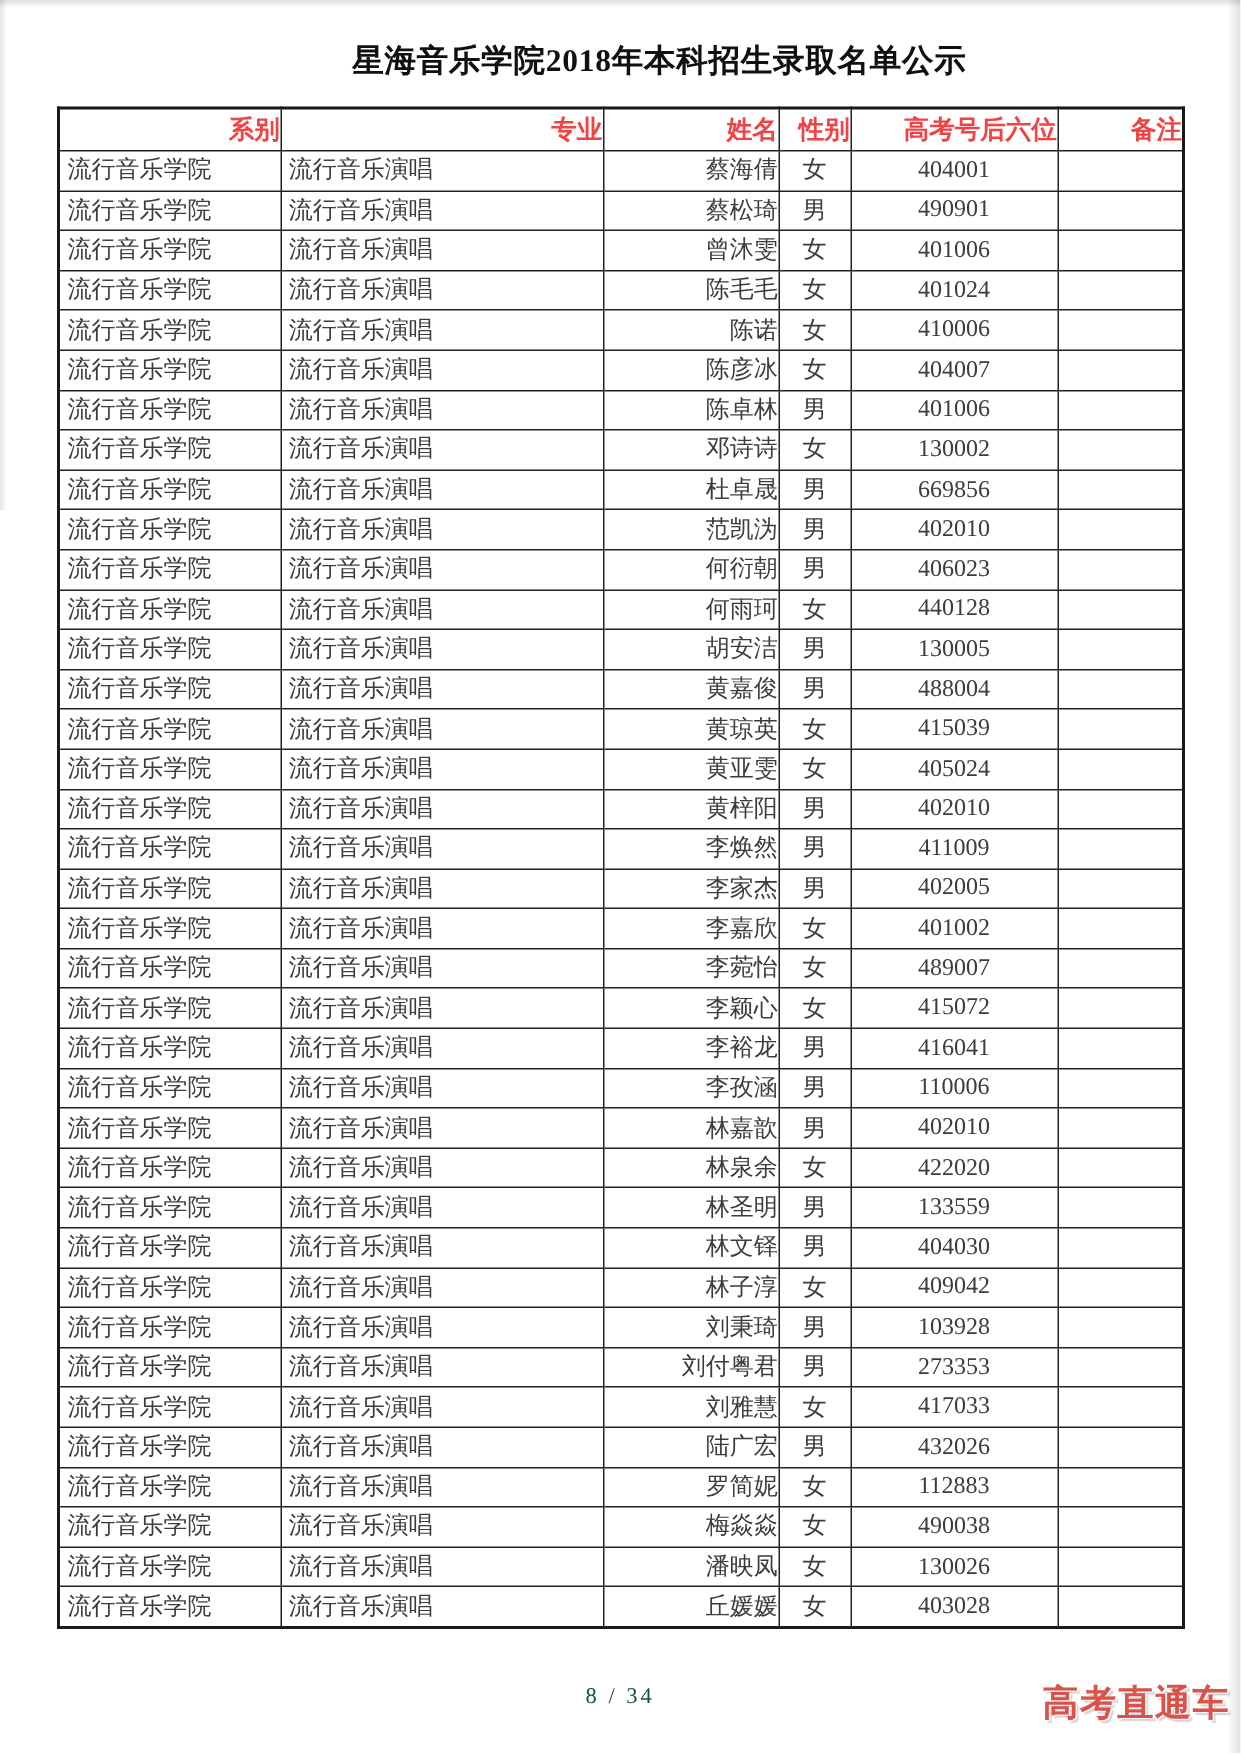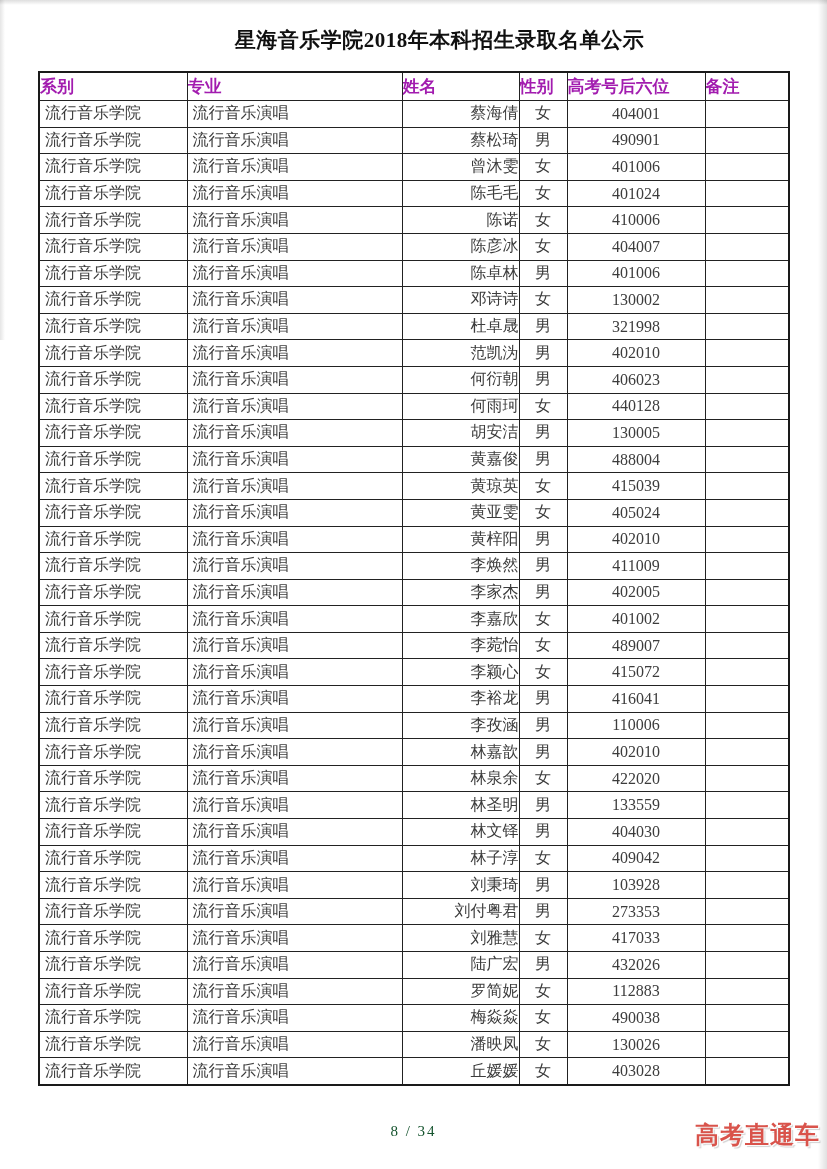--- a/index.html
+++ b/index.html
@@ -32,22 +32,22 @@
     border-collapse:collapse; table-layout:fixed;
     border:2px solid #1a1a1a;
   }
   .roster th, .roster td {
     border:1.5px solid #222222;
     overflow:hidden; white-space:nowrap;
     padding:0;
   }
   .roster th {
     height:27px;
-    font-size:17px; font-weight:bold; color:#a21caf;
-    text-align:left;
+    font-size:17px; font-weight:bold; color:#ef4444;
+    text-align:right;
   }
   .roster td {
     height:25.6px;
     font-size:16px; color:#3c3c3c;
   }
   .roster td.al { text-align:left; padding-left:5px; }
   .roster td.al-name { text-align:right; padding-left:8px; }
   .roster td.ac { text-align:center; }
 
   col.c0 { width:148px; }
@@ -159,21 +159,21 @@
         <td class="al-name">邓诗诗</td>
         <td class="ac">女</td>
         <td class="ac">130002</td>
         <td class="ac"></td>
       </tr>
       <tr>
         <td class="al">流行音乐学院</td>
         <td class="al">流行音乐演唱</td>
         <td class="al-name">杜卓晟</td>
         <td class="ac">男</td>
-        <td class="ac">321998</td>
+        <td class="ac">669856</td>
         <td class="ac"></td>
       </tr>
       <tr>
         <td class="al">流行音乐学院</td>
         <td class="al">流行音乐演唱</td>
         <td class="al-name">范凯沩</td>
         <td class="ac">男</td>
         <td class="ac">402010</td>
         <td class="ac"></td>
       </tr>

